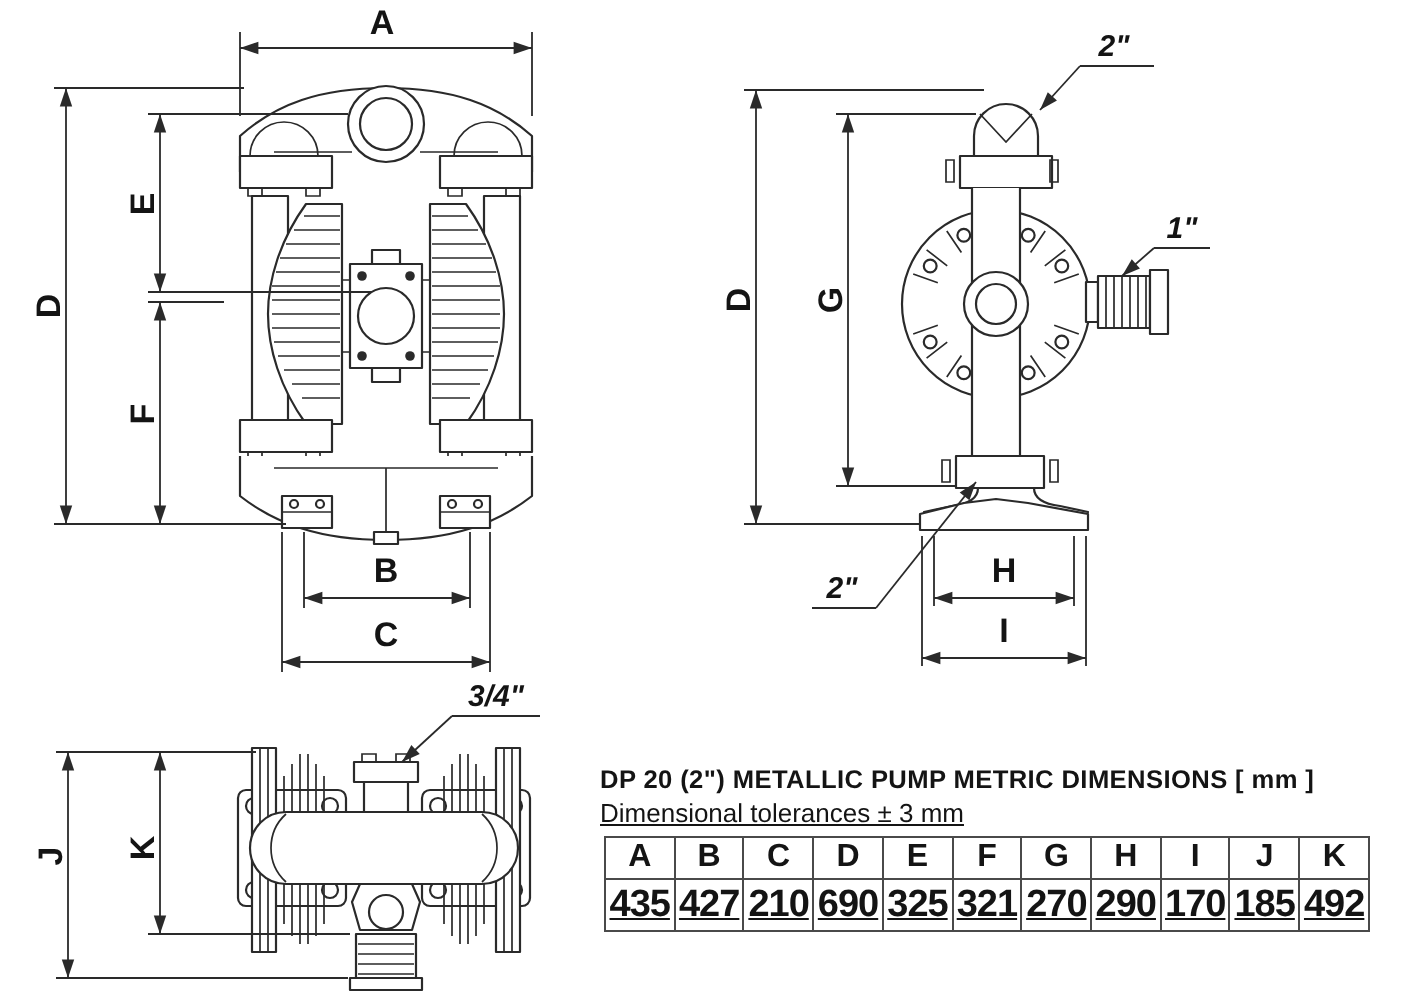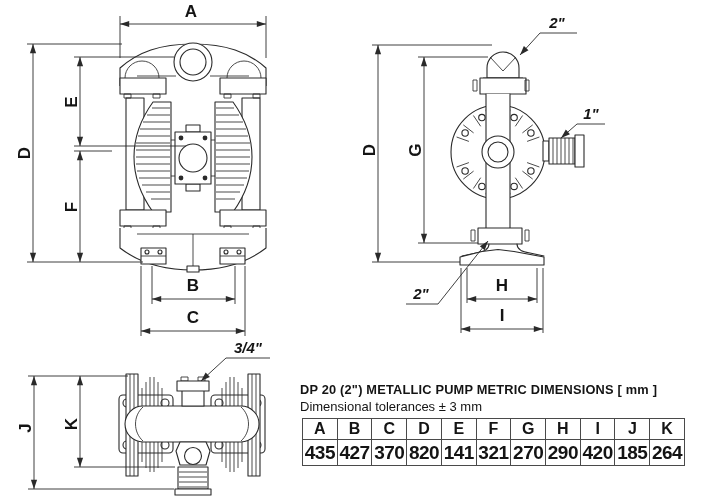--- a/index.html
+++ b/index.html
@@ -17,29 +17,29 @@
   .mask { fill:#ffffff; stroke:none; }
   .dot { fill:#2a2a2a; stroke:none; }
 
   
   .dim  { font:700 17px "Liberation Sans", sans-serif; fill:#141414; }
   .port { font:italic 700 15px "Liberation Sans", sans-serif; fill:#141414; }
 
   
   .spec-table { position:absolute; left:300px; top:382px; width:386px; color:#141414; }
   .t-title { font:700 12.8px "Liberation Sans", sans-serif; letter-spacing:0.2px; white-space:nowrap; }
-  .t-sub   { font:400 13px "Liberation Sans", sans-serif; margin-top:2px; }
+  .t-sub   { font:400 13px "Liberation Sans", sans-serif; margin-top:2px;text-decoration:underline; }
   .spec-table table {
     border-collapse:collapse; table-layout:fixed; width:383px; margin-top:4px; margin-left:2px;
   }
   .spec-table th, .spec-table td {
     border:1.5px solid #4a4a4a; text-align:center; padding:0; background:#ffffff;
   }
   .spec-table th { height:20px; font:700 16px "Liberation Sans", sans-serif; }
-  .spec-table td { height:25px; font:700 19px "Liberation Sans", sans-serif; letter-spacing:-0.5px; }
+  .spec-table td { height:25px; font:700 19px "Liberation Sans", sans-serif; letter-spacing:-0.5px;text-decoration:underline; }
 </style>
 </head>
 <body>
 
 <div class="canvas">
 <svg width="709" height="500" viewBox="0 0 709 500">
   <defs>
     <marker id="arw" markerWidth="11" markerHeight="9" refX="9.6" refY="4" orient="auto-start-reverse" markerUnits="userSpaceOnUse">
       <path d="M0.4,0.9 L9.6,4 L0.4,7.1 Z" fill="#2a2a2a"></path>
     </marker>
@@ -282,26 +282,26 @@
         <th>F</th>
         <th>G</th>
         <th>H</th>
         <th>I</th>
         <th>J</th>
         <th>K</th>
       </tr>
       <tr>
         <td>435</td>
         <td>427</td>
-        <td>370</td>
-        <td>820</td>
-        <td>141</td>
+        <td>210</td>
+        <td>690</td>
+        <td>325</td>
         <td>321</td>
         <td>270</td>
         <td>290</td>
-        <td>420</td>
+        <td>170</td>
         <td>185</td>
-        <td>264</td>
+        <td>492</td>
       </tr>
     </tbody>
       </table>
   </div>
 </div>
 
 </body></html>

